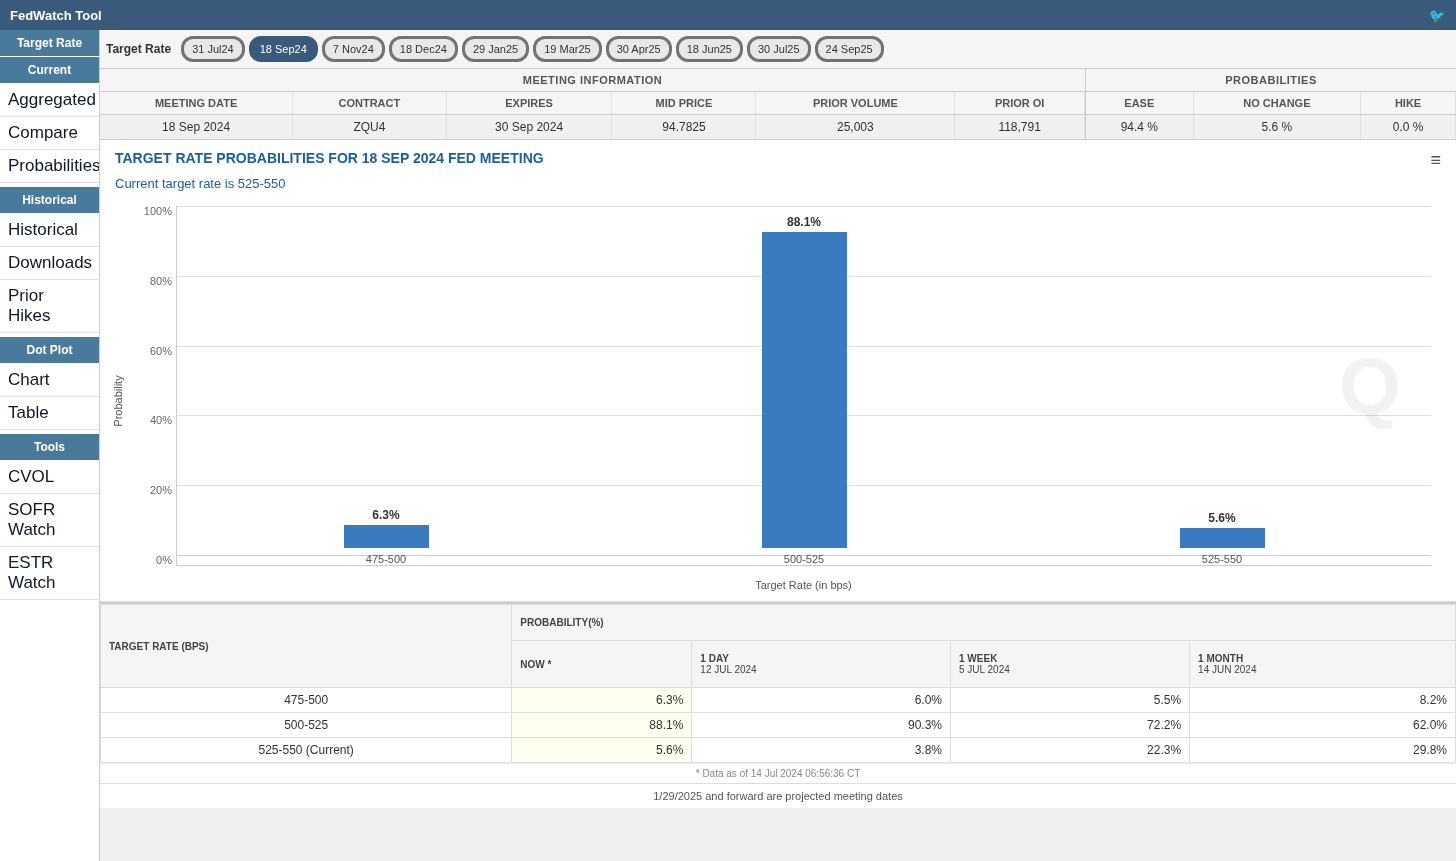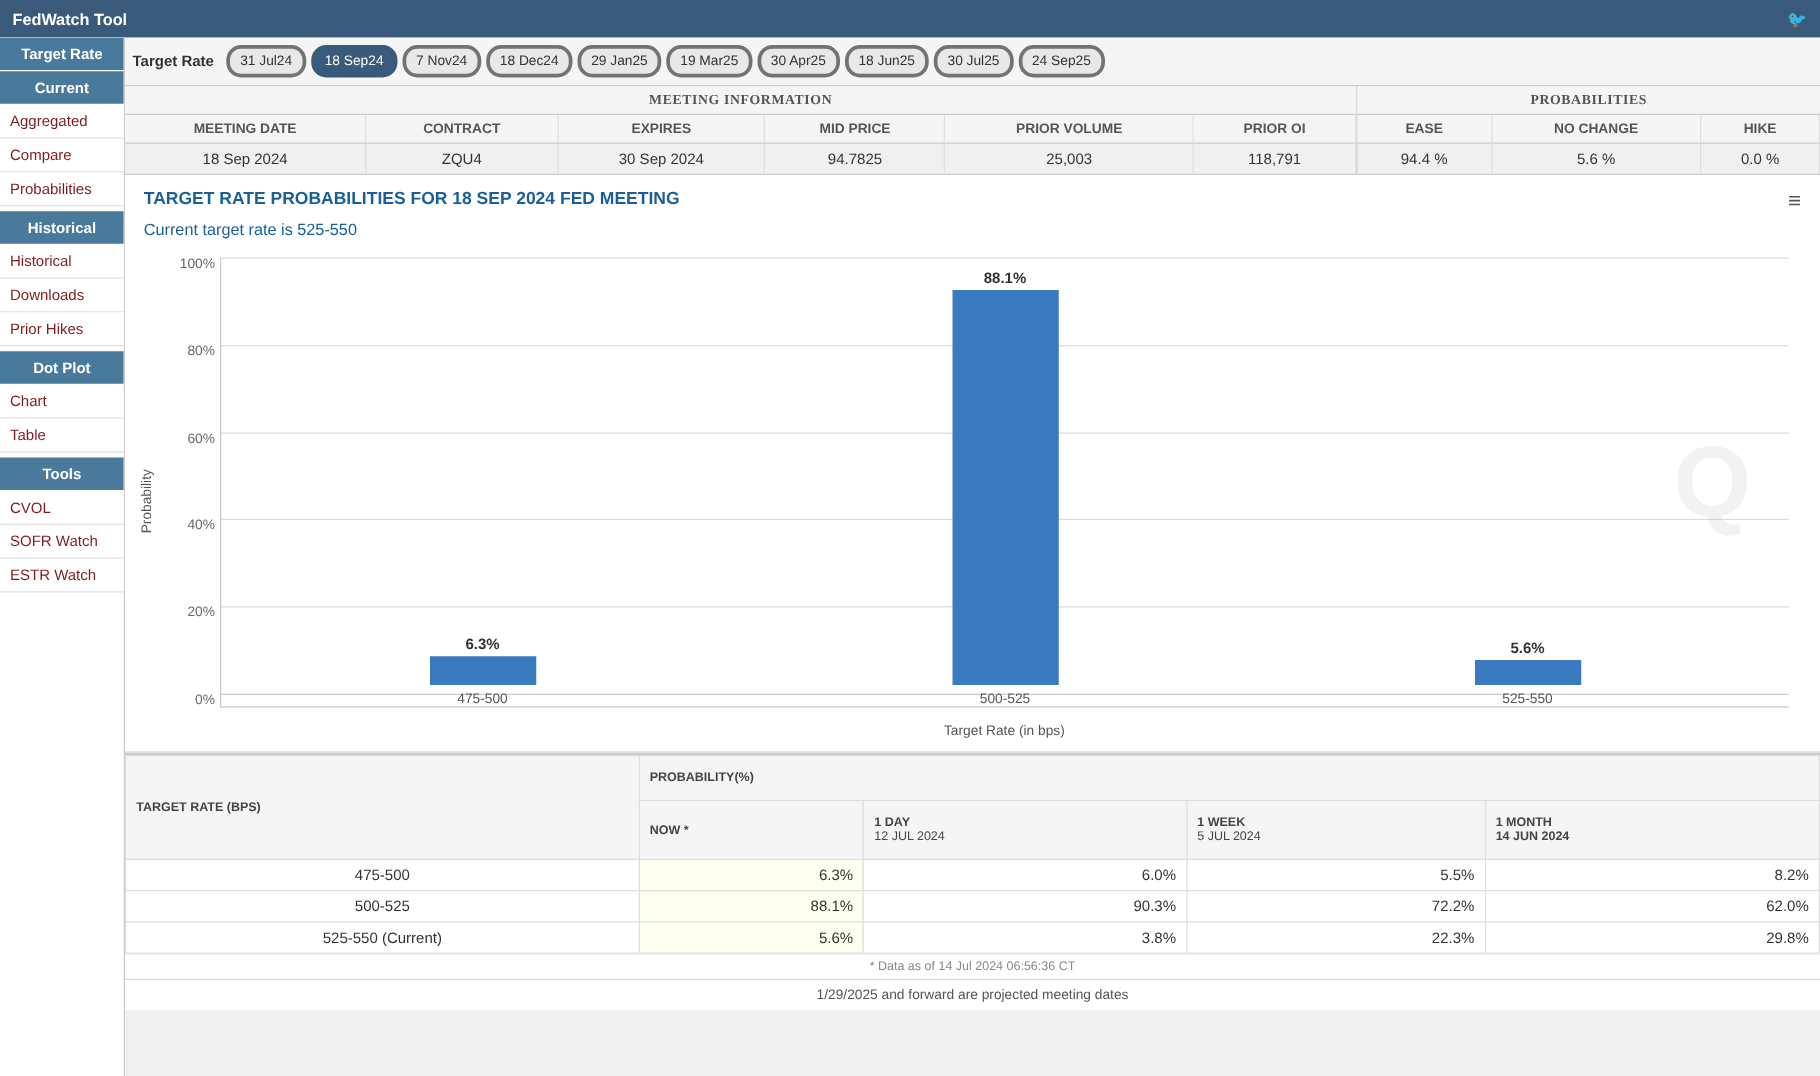--- a/index.html
+++ b/index.html
@@ -43,23 +43,23 @@
       margin-bottom: 1px;
     }
     .sidebar-item {
       display: block;
       width: 100%;
       background: #fff;
       border: none;
       border-bottom: 1px solid #e0e0e0;
       padding: 6px 8px;
       text-align: left;
-      font-size: 12px;
+      font-size: 17px;
       cursor: pointer;
-      color: #7f1d1d;
+      color: #0f172a;
     }
     .sidebar-group { margin-bottom: 4px; }
 
     
     #main { flex: 1; overflow-y: auto; padding: 0; }
 
     
     #tabs {
       display: flex;
       align-items: center;
@@ -123,21 +123,20 @@
     }
     .section-header {
       text-align: center;
       font-weight: bold;
       font-size: 11px;
       color: #555;
       padding: 5px;
       background: #f5f5f5;
       border-bottom: 1px solid #ccc;
       letter-spacing: 0.5px;
-      font-family: Liberation Serif, serif;
     }
 
     
     #chart-area {
       padding: 10px 15px 5px 15px;
       background: white;
     }
     #chart-title {
       color: #1a5f9a;
       font-size: 14px;
@@ -391,21 +390,21 @@
       <table class="bottom-table">
         <thead>
           <tr class="prob-header-row">
             <th rowspan="2" style="border:1px solid #ddd;">TARGET RATE (BPS)</th>
             <th colspan="4" style="border:1px solid #ddd;">PROBABILITY(%)</th>
           </tr>
           <tr class="prob-subheader-row">
             <th style="border:1px solid #ddd; font-size:10px;">NOW *</th>
             <th style="border:1px solid #ddd; font-size:10px;">1 DAY<br><span style="font-weight:normal;">12 JUL 2024</span></th>
             <th style="border:1px solid #ddd; font-size:10px;">1 WEEK<br><span style="font-weight:normal;">5 JUL 2024</span></th>
-            <th style="border:1px solid #ddd; font-size:10px;">1 MONTH<br><span style="font-weight:bold;">14 JUN 2024</span></th>
+            <th style="border:1px solid #ddd; font-size:10px;">1 MONTH<br><span style="font-weight:normal;">14 JUN 2024</span></th>
           </tr>
         </thead>
         <tbody>
           <tr>
             <td class="label-cell">475-500</td>
             <td class="highlight-cell">6.3%</td>
             <td>6.0%</td>
             <td>5.5%</td>
             <td>8.2%</td>
           </tr>

